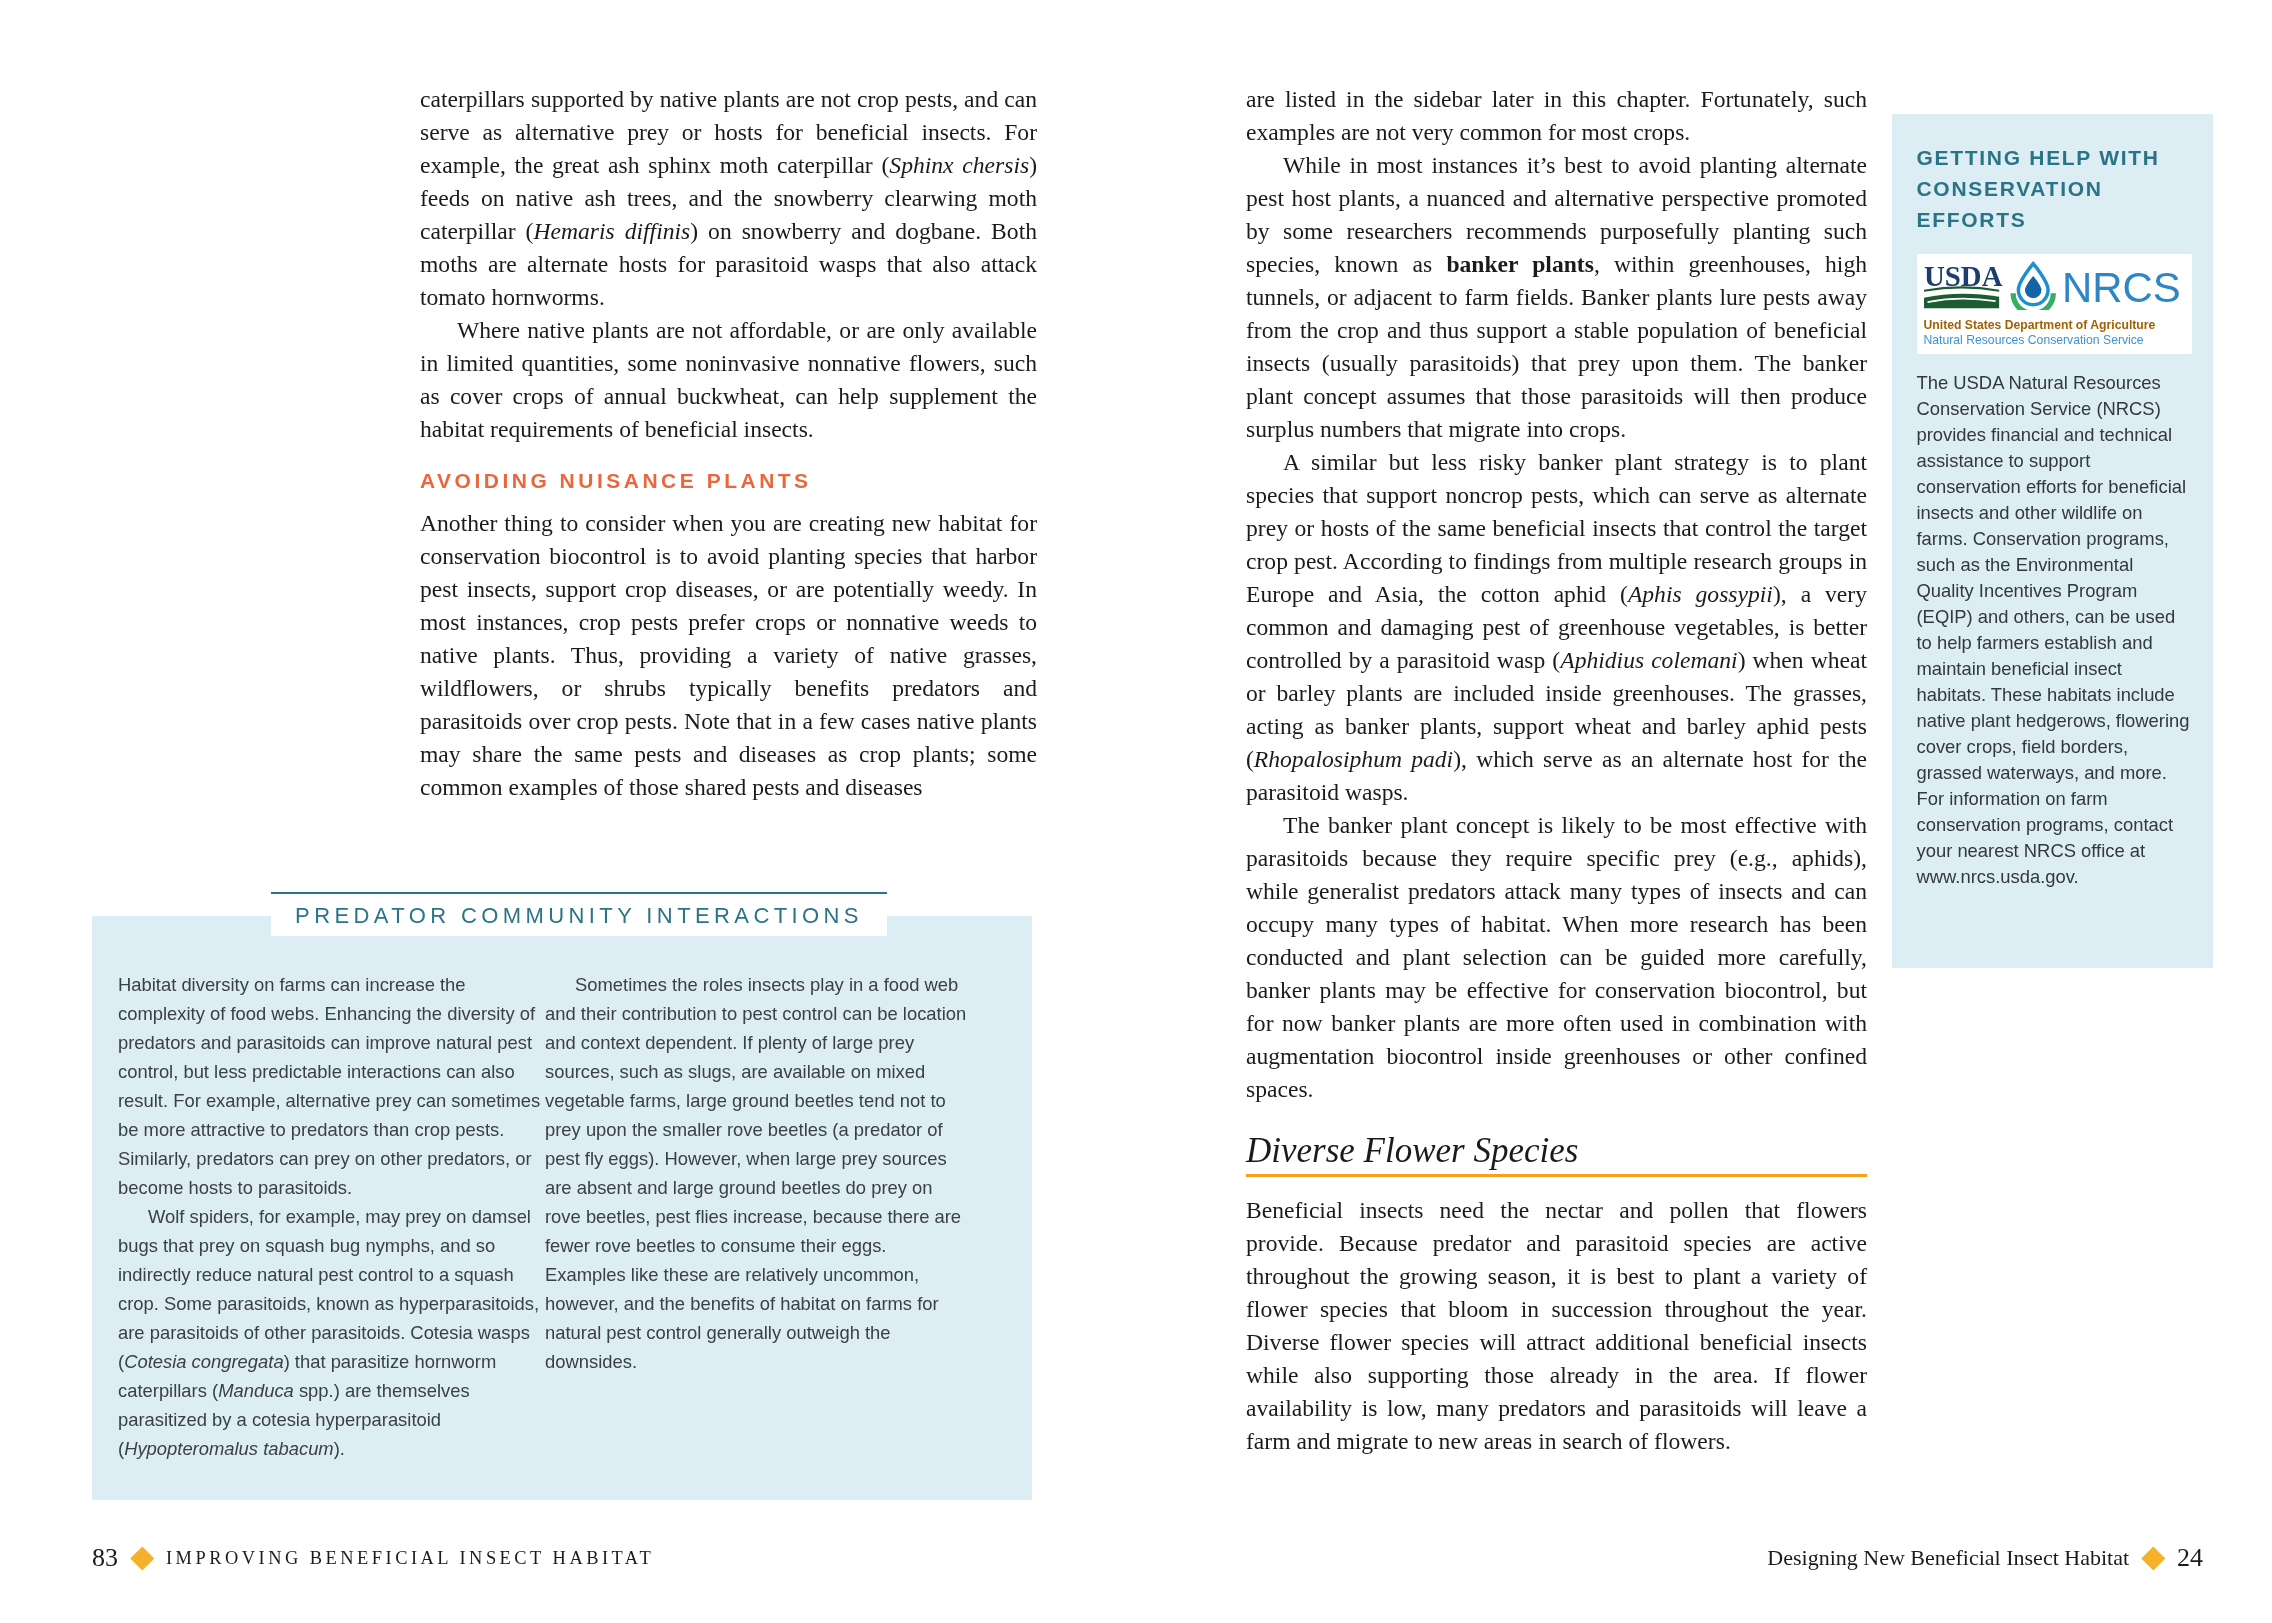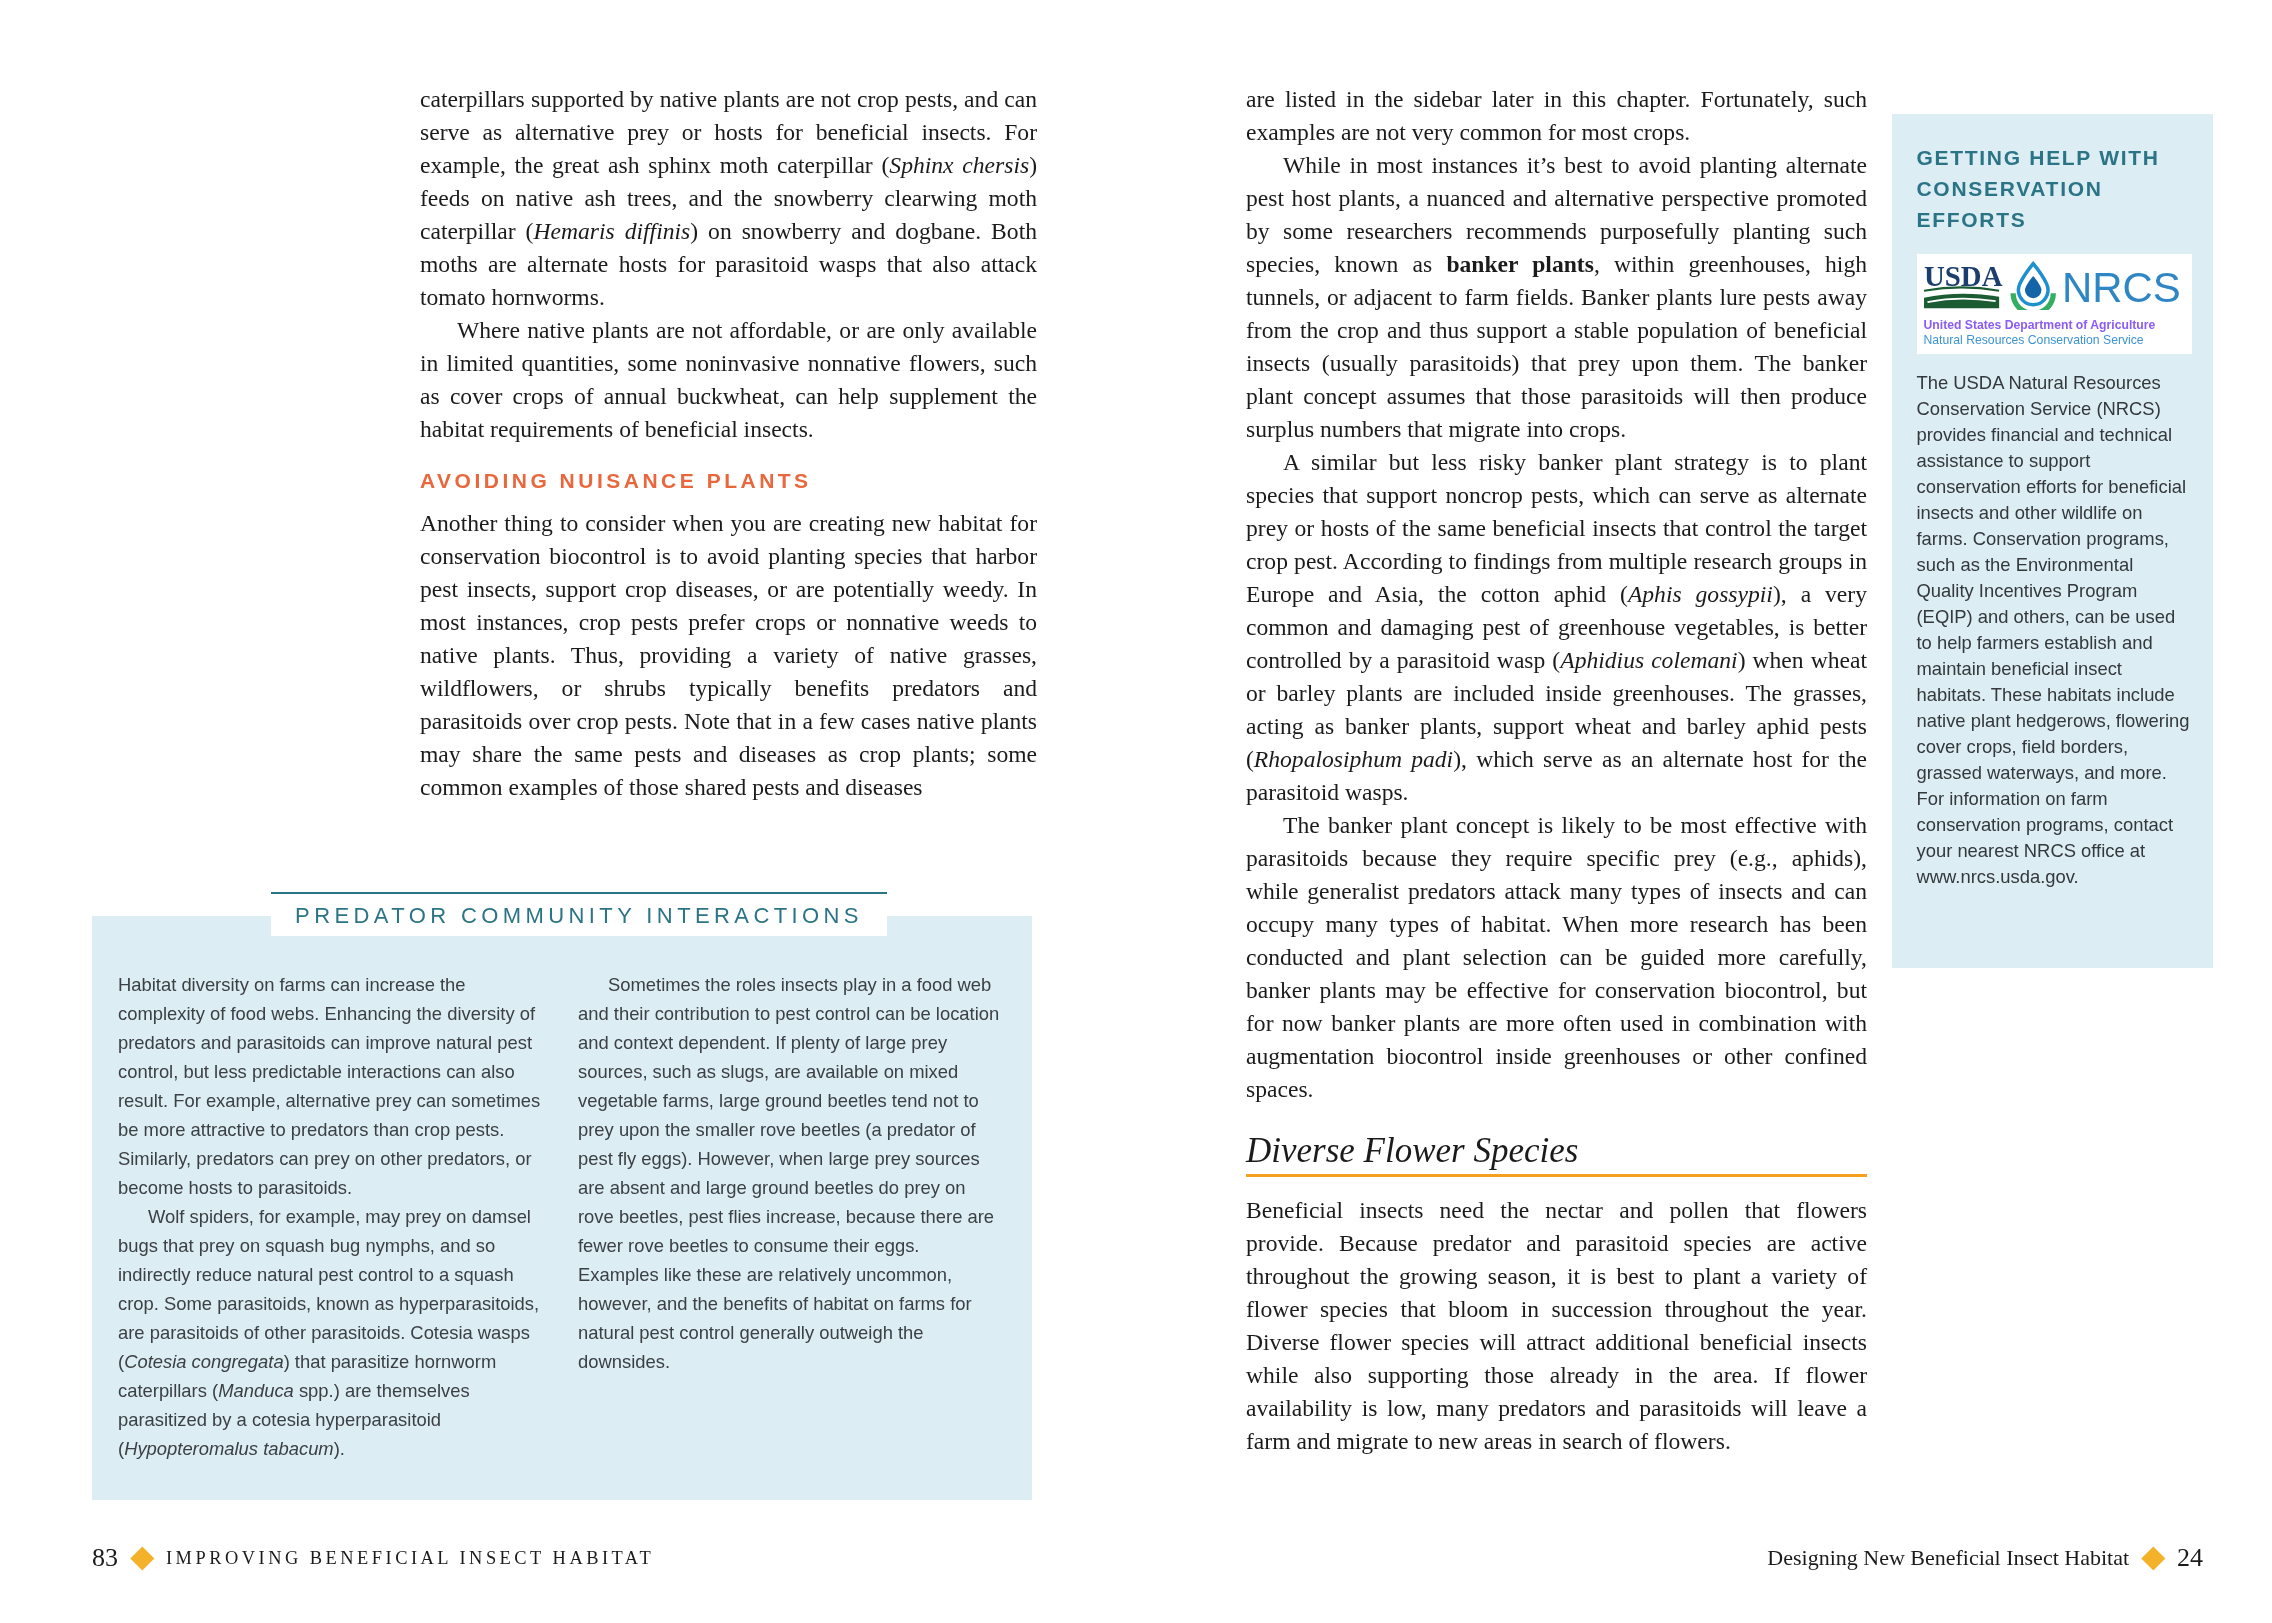--- a/index.html
+++ b/index.html
@@ -14,33 +14,33 @@
   
   #left-col{left:420px;top:83px;width:617px;}
   #right-col{left:1246px;top:83px;width:621px;}
   
   #predator-box{position:absolute;left:92px;top:916px;width:940px;background:#ddedf4;
       padding:54px 26px 37px 26px;box-sizing:border-box;}
   #predator-band{position:absolute;left:179px;top:-23.6px;width:616px;background:#ffffff;
       border-top:2.6px solid #2b7486;text-align:center;padding:8.7px 0 7px 0;}
   #predator-band .box-title{font-family:"Liberation Sans", sans-serif;font-size:22px;font-weight:normal;
       letter-spacing:4.4px;color:#2b7486;}
-  .box-cols{display:flex;gap:33px;}
+  .box-cols{display:flex;}
   .box-col{width:427px;}
   .sans-text{font-family:"Liberation Sans", sans-serif;font-size:18.4px;line-height:29px;
       color:#3b4045;margin:0;text-align:left;}
   .sans-indent{text-indent:30px;}
   
   #nrcs-sidebar{position:absolute;left:1892px;top:114px;width:321px;height:854px;
       background:#ddedf4;box-sizing:border-box;padding:28px 21px 21px 24.5px;}
   .sidebar-title{font-family:"Liberation Sans", sans-serif;font-size:21px;font-weight:bold;
       letter-spacing:1.7px;color:#2b7486;line-height:31px;margin:0 0 19px 0;}
   #logo-box{background:#ffffff;padding:7px 7px 5.2px 7px;width:100%;box-sizing:border-box;}
   .logo-caption-bold{font-family:"Liberation Sans", sans-serif;font-size:12.2px;font-weight:bold;
-      color:#8b5cf6;line-height:15.7px;margin-top:3.5px;}
+      color:#a16207;line-height:15.7px;margin-top:3.5px;}
   .logo-caption-light{font-family:"Liberation Sans", sans-serif;font-size:12.2px;
       color:#3e93d1;line-height:15.7px;}
   .sidebar-body{font-family:"Liberation Sans", sans-serif;font-size:18.4px;line-height:26px;
       color:#33383c;margin-top:15.7px;text-align:left;}
   
   .flowers-heading{font-size:35px;font-style:italic;font-weight:normal;margin:26px 0 0 0;
       line-height:38px;}
   .flowers-rule{border:none;border-top:3.5px solid #f5a11f;margin:3.5px 0 17.5px 0;width:100%;}
   
   .footer{position:absolute;top:1543px;display:flex;align-items:center;gap:15.7px;}

